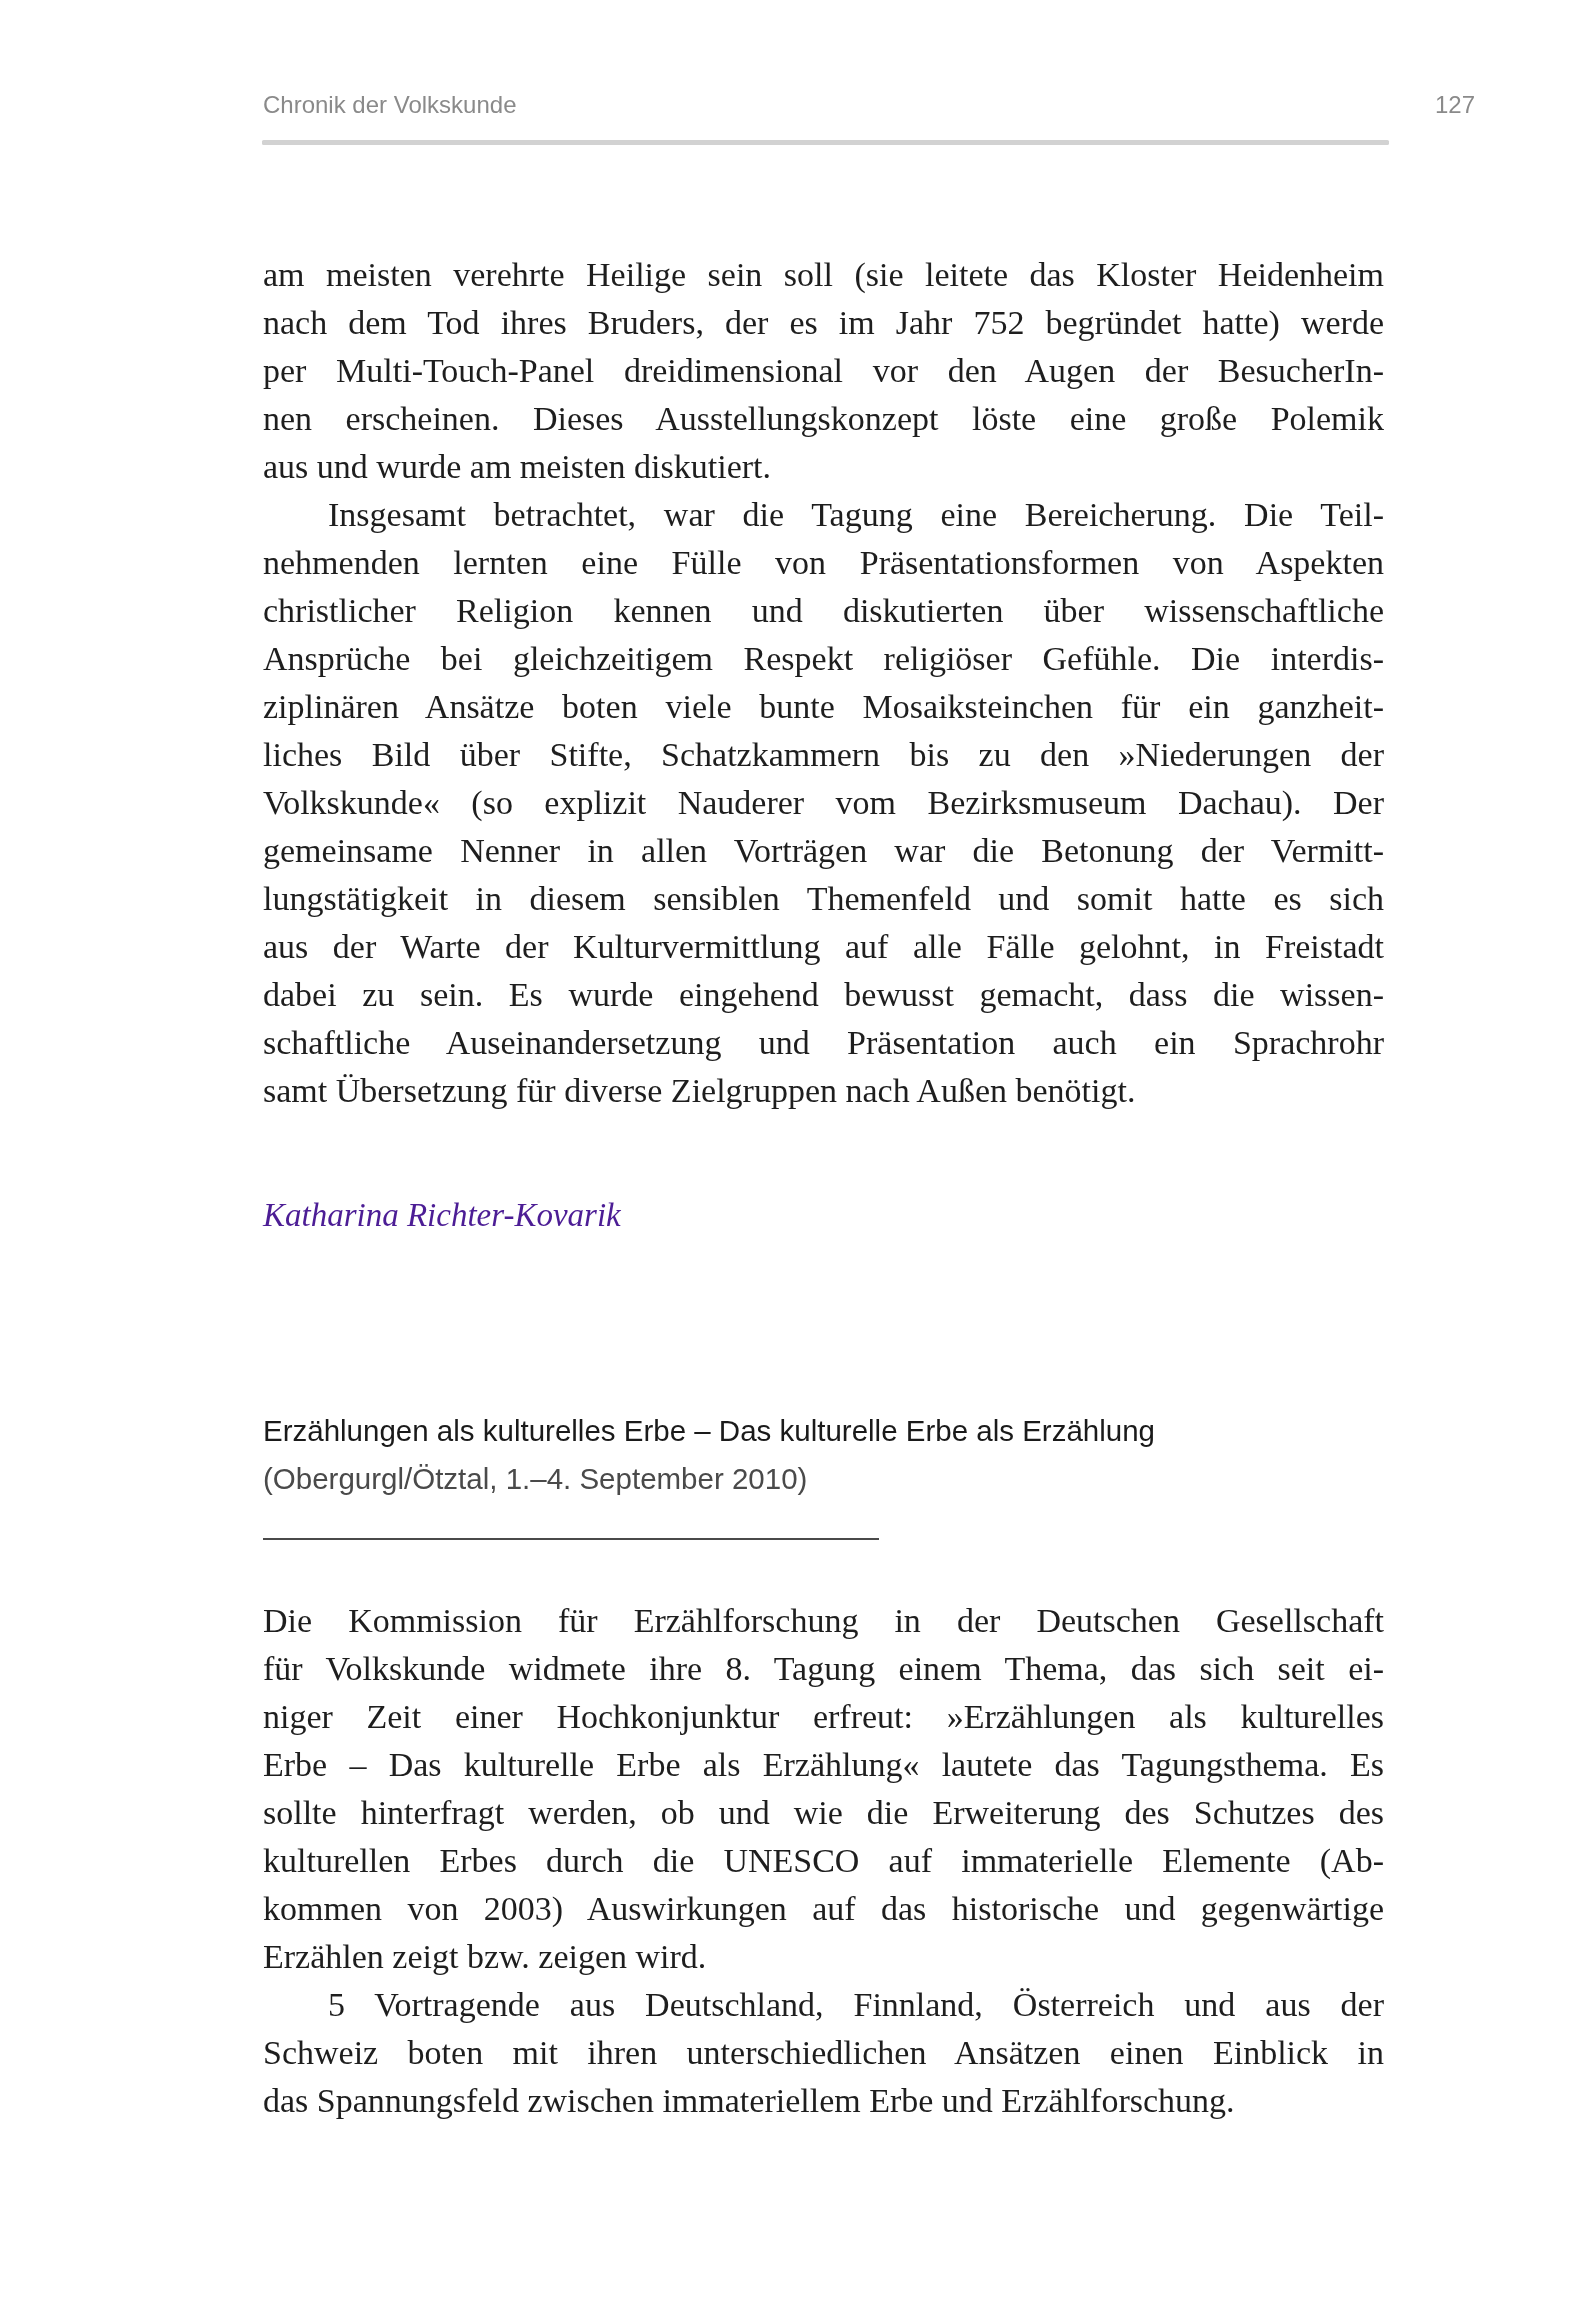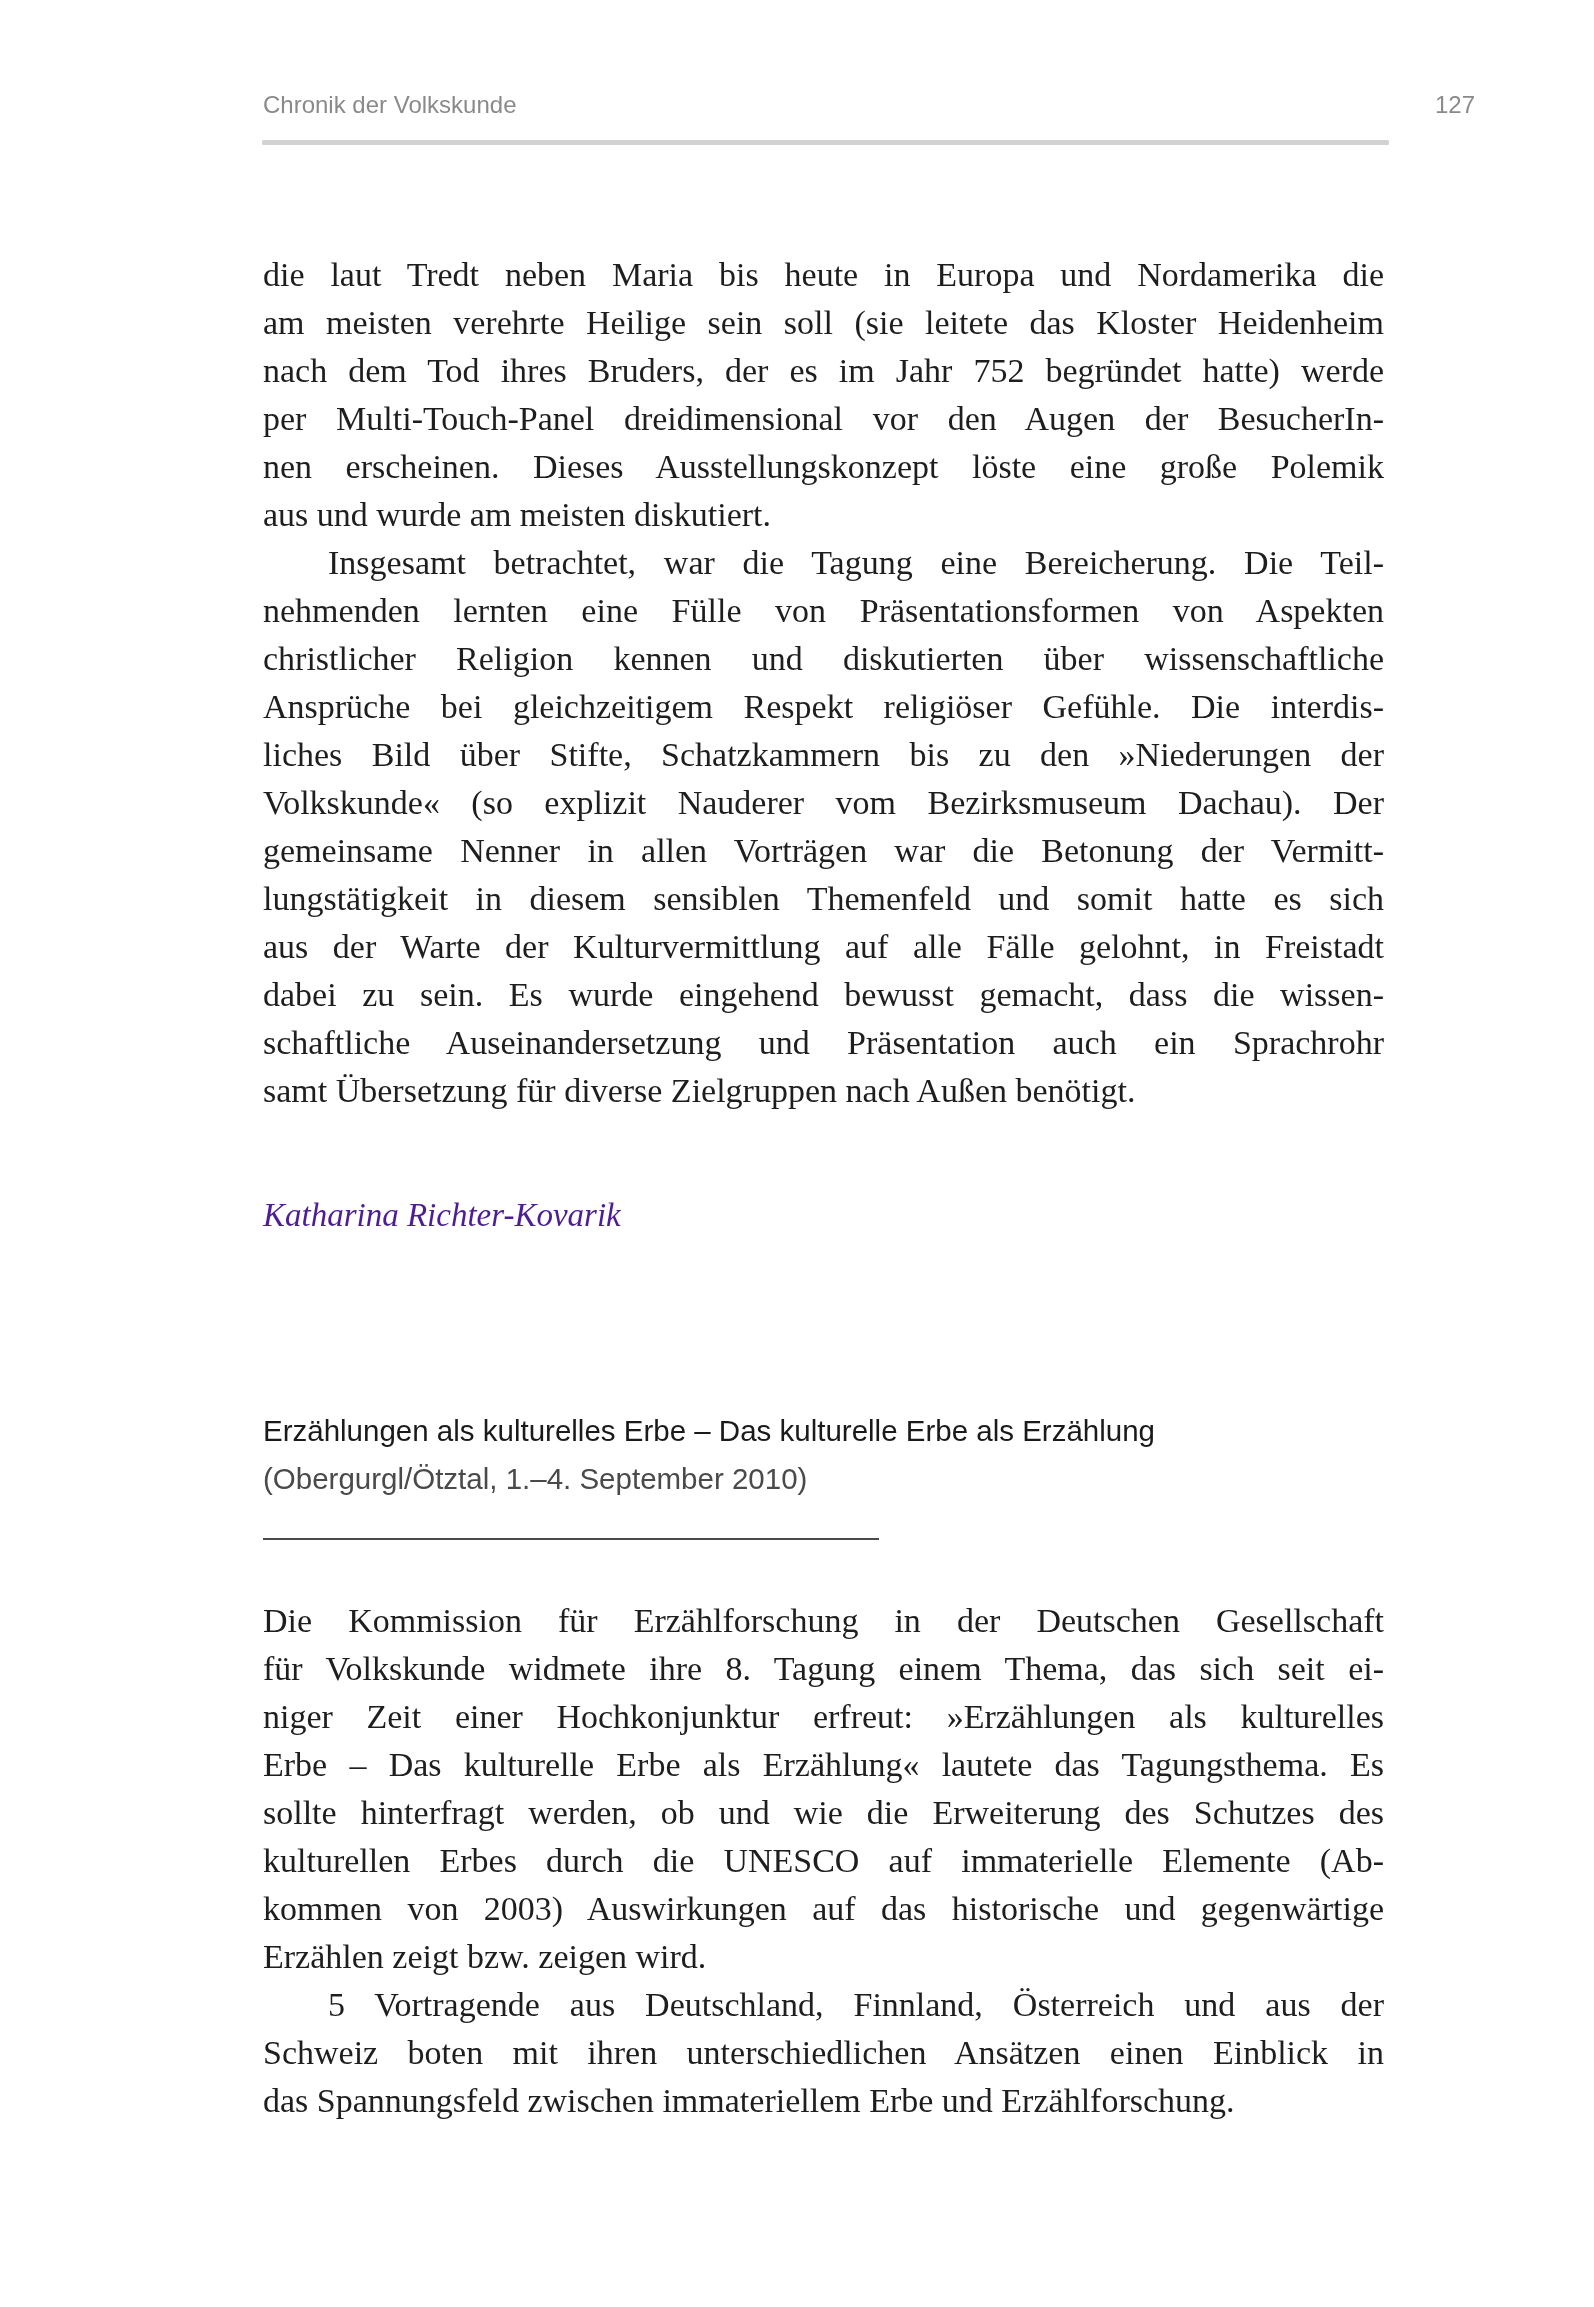--- a/index.html
+++ b/index.html
@@ -60,32 +60,32 @@
 <body>
 
 <div class="page">
 
   <div class="running-head">Chronik der Volkskunde</div>
   <div class="page-number">127</div>
   <div class="head-rule"></div>
 
   <div id="sec1" class="col body-text">
     <div>
-      <span class="line">die laut Tredt neben Maria bis heute in Europa und Nordamerika die</span>
       <span class="line">am meisten verehrte Heilige sein soll (sie leitete das Kloster Heidenheim</span>
       <span class="line">nach dem Tod ihres Bruders, der es im Jahr 752 begründet hatte) werde</span>
       <span class="line">per Multi-Touch-Panel dreidimensional vor den Augen der BesucherIn-</span>
       <span class="line">nen erscheinen. Dieses Ausstellungskonzept löste eine große Polemik</span>
       <span class="line last">aus und wurde am meisten diskutiert.</span>
     </div>
     <div>
       <span class="line indent">Insgesamt betrachtet, war die Tagung eine Bereicherung. Die Teil-</span>
       <span class="line">nehmenden lernten eine Fülle von Präsentationsformen von Aspekten</span>
       <span class="line">christlicher Religion kennen und diskutierten über wissenschaftliche</span>
       <span class="line">Ansprüche bei gleichzeitigem Respekt religiöser Gefühle. Die interdis-</span>
+      <span class="line">ziplinären Ansätze boten viele bunte Mosaiksteinchen für ein ganzheit-</span>
       <span class="line">liches Bild über Stifte, Schatzkammern bis zu den »Niederungen der</span>
       <span class="line">Volkskunde« (so explizit Nauderer vom Bezirksmuseum Dachau). Der</span>
       <span class="line">gemeinsame Nenner in allen Vorträgen war die Betonung der Vermitt-</span>
       <span class="line">lungstätigkeit in diesem sensiblen Themenfeld und somit hatte es sich</span>
       <span class="line">aus der Warte der Kulturvermittlung auf alle Fälle gelohnt, in Freistadt</span>
       <span class="line">dabei zu sein. Es wurde eingehend bewusst gemacht, dass die wissen-</span>
       <span class="line">schaftliche Auseinandersetzung und Präsentation auch ein Sprachrohr</span>
       <span class="line last">samt Übersetzung für diverse Zielgruppen nach Außen benötigt.</span>
     </div>
   </div>

